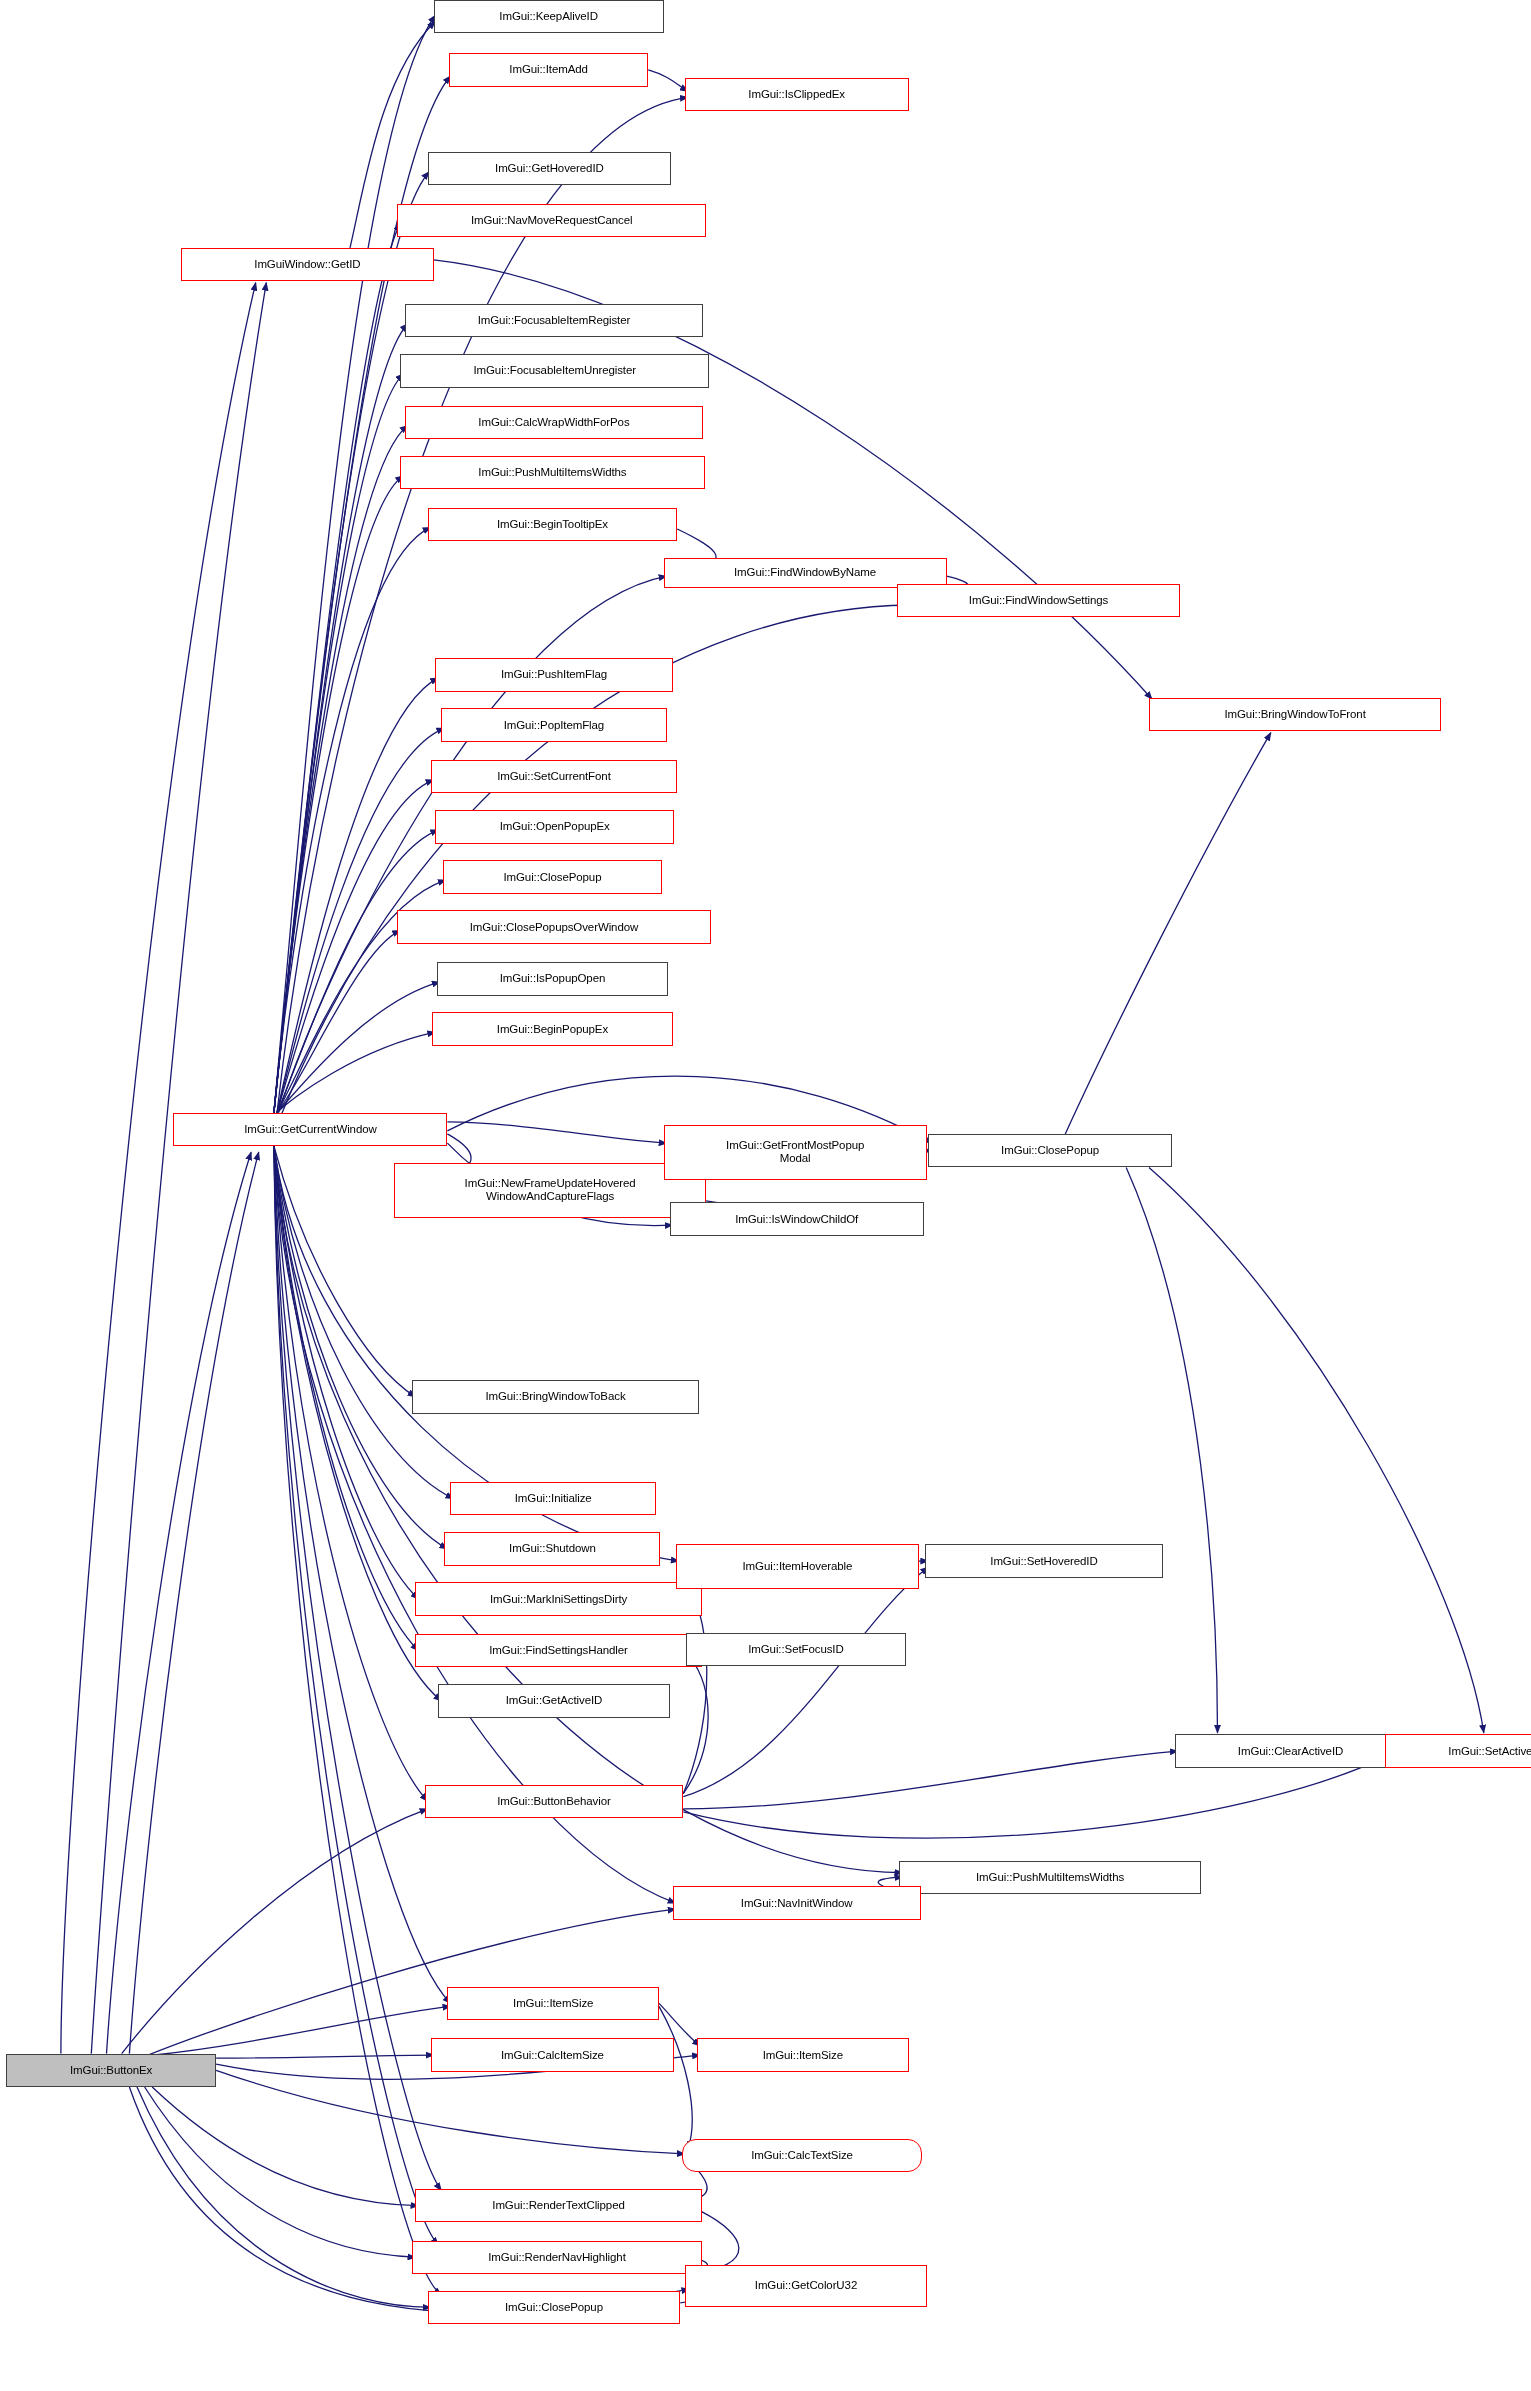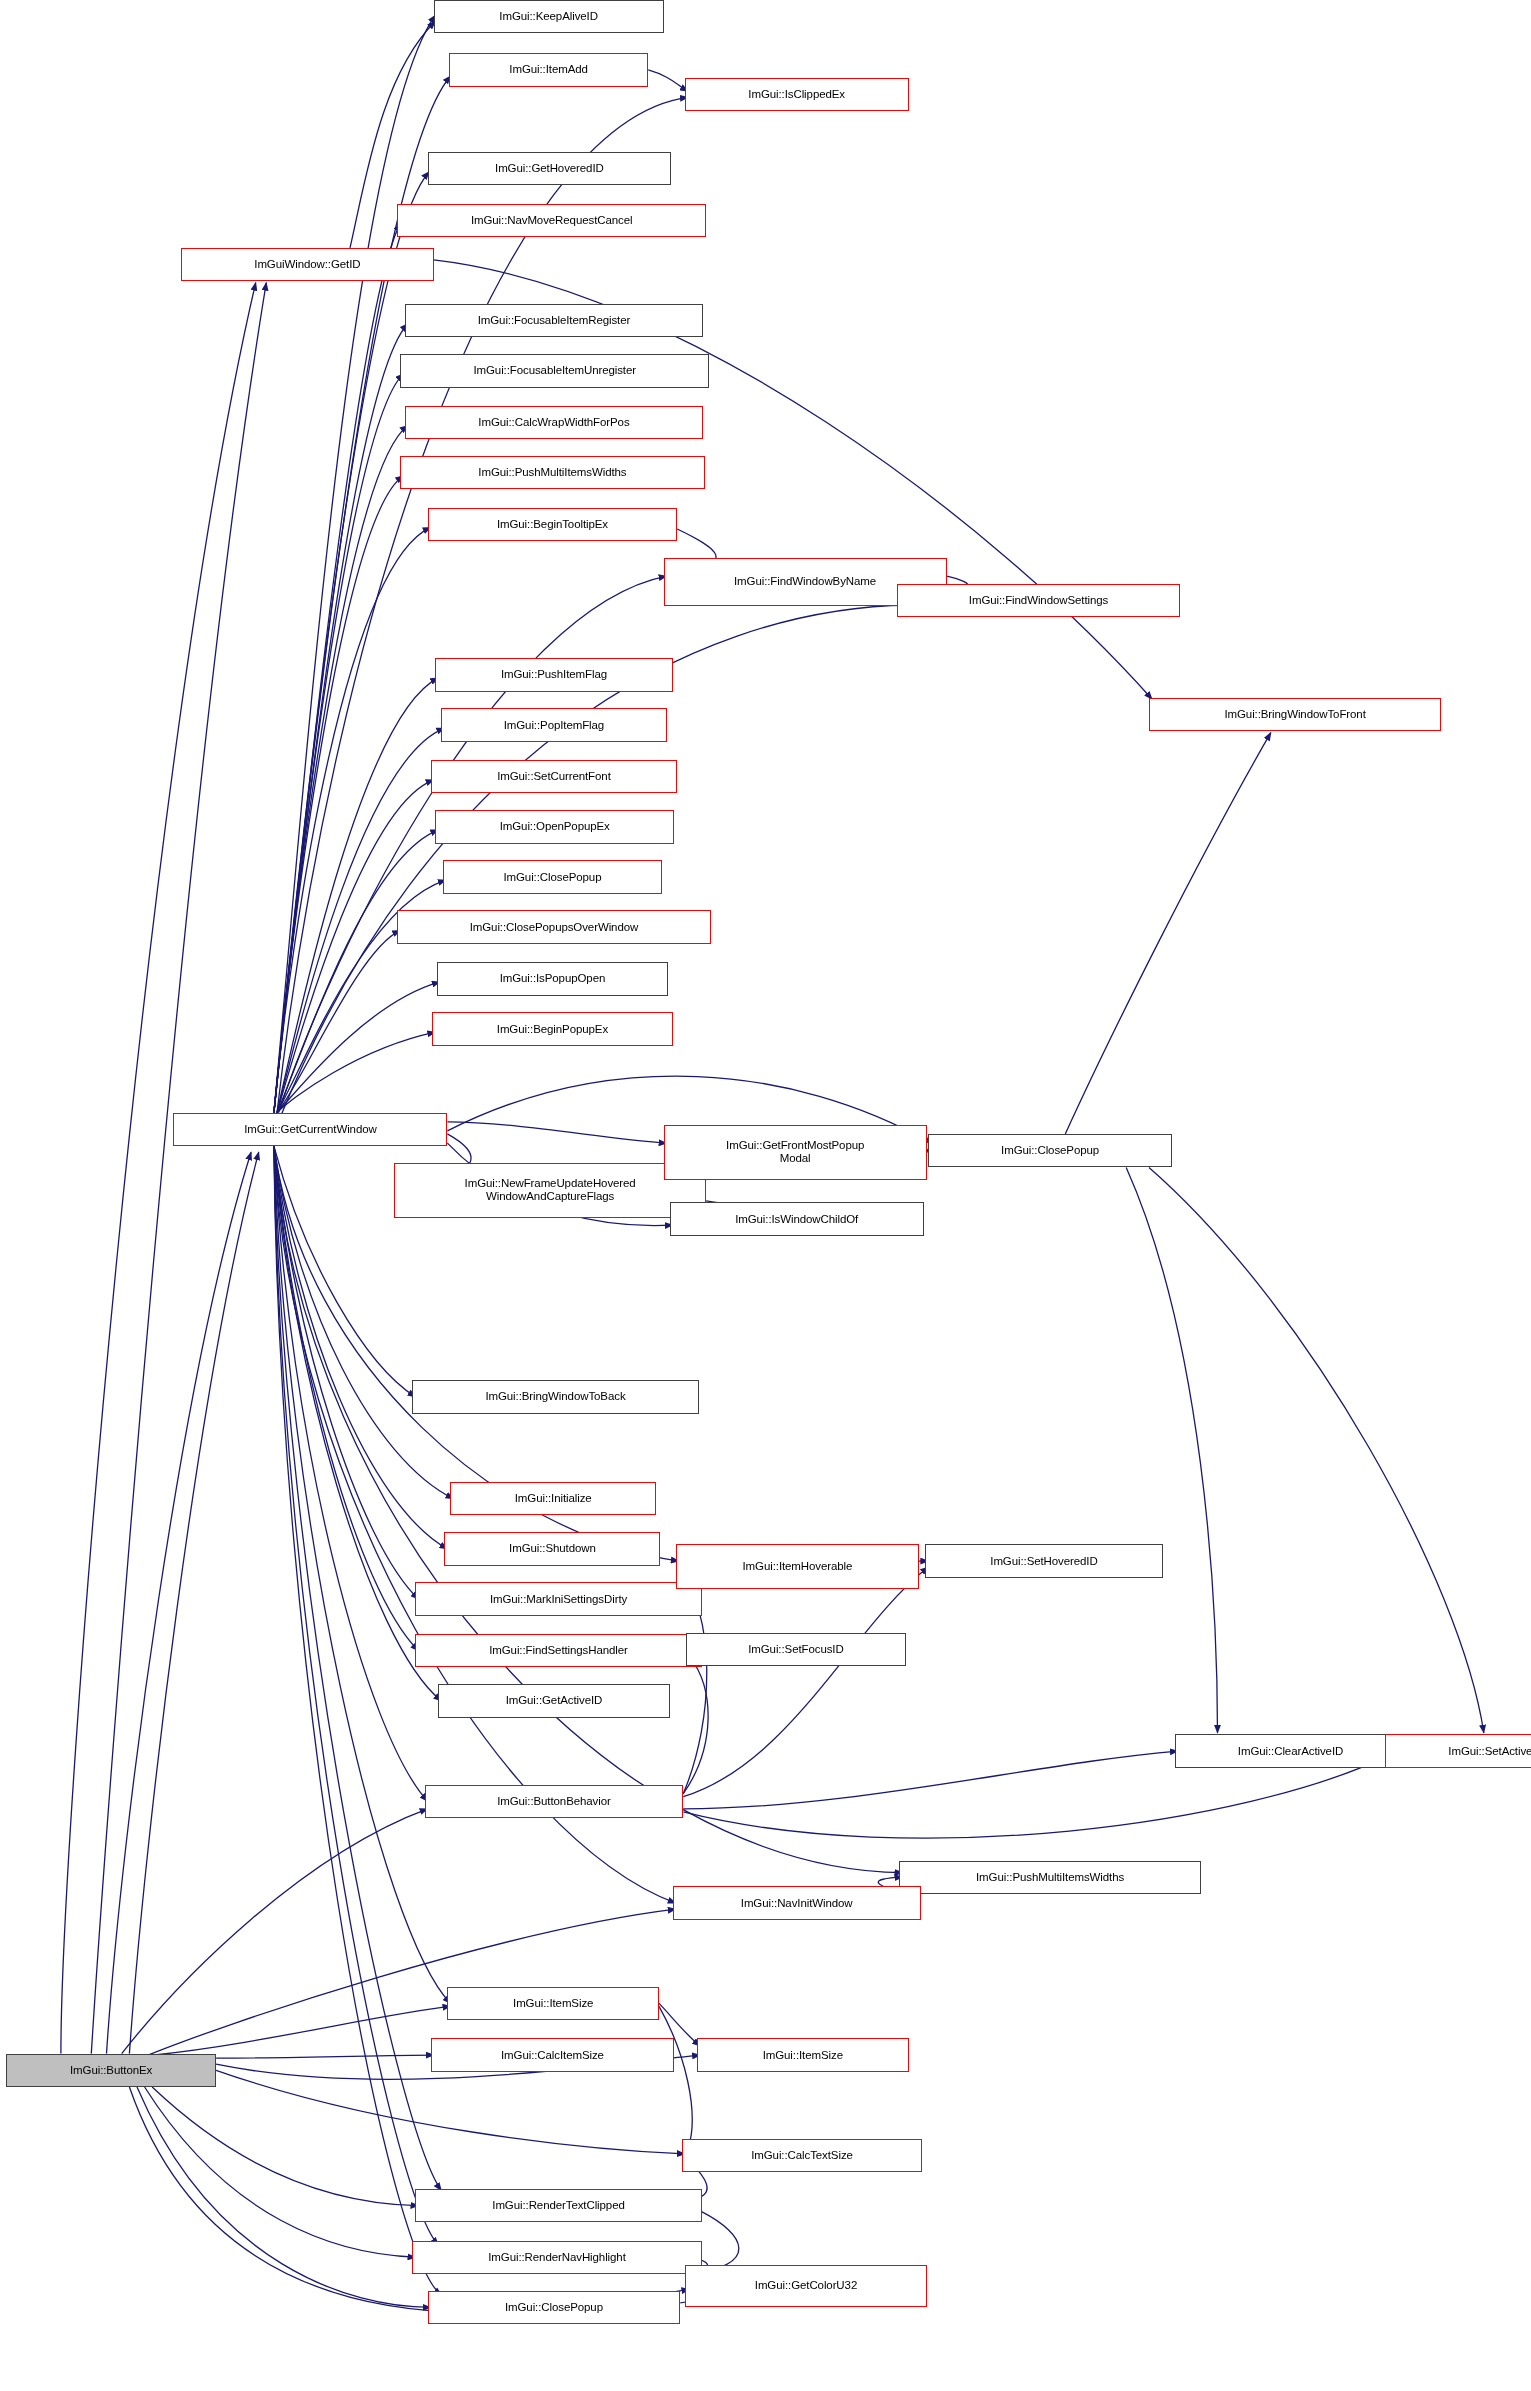--- a/index.html
+++ b/index.html
@@ -134,21 +134,21 @@
       <div class="node gray" style="left: 433.733px; top: 0px; width: 229.802px; height: 33.4406px;"><span>ImGui::KeepAliveID</span></div>
       <div class="node red" style="left: 448.951px; top: 53.2009px; width: 199.365px; height: 33.4406px;"><span>ImGui::ItemAdd</span></div>
       <div class="node red" style="left: 684.841px; top: 77.5213px; width: 223.715px; height: 33.4406px;"><span>ImGui::IsClippedEx</span></div>
       <div class="node gray" style="left: 427.645px; top: 152.003px; width: 243.499px; height: 33.4406px;"><span>ImGui::GetHoveredID</span></div>
       <div class="node red" style="left: 397.208px; top: 203.683px; width: 308.939px; height: 33.4406px;"><span>ImGui::NavMoveRequestCancel</span></div>
       <div class="node gray" style="left: 404.817px; top: 304.005px; width: 298.286px; height: 33.4406px;"><span>ImGui::FocusableItemRegister</span></div>
       <div class="node gray" style="left: 400.251px; top: 354.166px; width: 308.939px; height: 33.4406px;"><span>ImGui::FocusableItemUnregister</span></div>
       <div class="node red" style="left: 404.817px; top: 405.847px; width: 298.286px; height: 33.4406px;"><span>ImGui::CalcWrapWidthForPos</span></div>
       <div class="node red" style="left: 400.251px; top: 456.008px; width: 304.374px; height: 33.4406px;"><span>ImGui::PushMultiItemsWidths</span></div>
       <div class="node red" style="left: 427.645px; top: 507.688px; width: 249.586px; height: 33.4406px;"><span>ImGui::BeginTooltipEx</span></div>
-      <div class="node red" style="left: 663.535px; top: 557.849px; width: 283.068px; height: 48px;"><span>ImGui::FindWindowByName</span></div>
+      <div class="node red" style="left: 663.535px; top: 557.849px; width: 283.068px; height: 30px;"><span>ImGui::FindWindowByName</span></div>
       <div class="node red" style="left: 897px; top: 583.69px; width: 283.068px; height: 33.4406px;"><span>ImGui::FindWindowSettings</span></div>
       <div class="node red" style="left: 1149.01px; top: 697.692px; width: 292.199px; height: 33.4406px;"><span>ImGui::BringWindowToFront</span></div>
       <div class="node red" style="left: 435.254px; top: 658.171px; width: 237.412px; height: 33.4406px;"><span>ImGui::PushItemFlag</span></div>
       <div class="node red" style="left: 441.342px; top: 708.332px; width: 225.237px; height: 33.4406px;"><span>ImGui::PopItemFlag</span></div>
       <div class="node red" style="left: 430.689px; top: 760.013px; width: 246.543px; height: 33.4406px;"><span>ImGui::SetCurrentFont</span></div>
       <div class="node red" style="left: 435.254px; top: 810.174px; width: 238.933px; height: 33.4406px;"><span>ImGui::OpenPopupEx</span></div>
       <div class="node red" style="left: 442.864px; top: 860.334px; width: 219.149px; height: 33.4406px;"><span>ImGui::ClosePopup</span></div>
       <div class="node red" style="left: 397.208px; top: 910.495px; width: 313.505px; height: 33.4406px;"><span>ImGui::ClosePopupsOverWindow</span></div>
       <div class="node gray" style="left: 436.776px; top: 962.176px; width: 231.324px; height: 33.4406px;"><span>ImGui::IsPopupOpen</span></div>
       <div class="node red" style="left: 432.211px; top: 1012.34px; width: 240.455px; height: 33.4406px;"><span>ImGui::BeginPopupEx</span></div>
@@ -169,19 +169,19 @@
       <div class="node gray" style="left: 925.296px; top: 1544.35px; width: 237.412px; height: 33.4406px;"><span>ImGui::SetHoveredID</span></div>
       <div class="node gray" style="left: 686.363px; top: 1632.51px; width: 219.149px; height: 33.4406px;"><span>ImGui::SetFocusID</span></div>
       <div class="node gray" style="left: 1174.88px; top: 1734.35px; width: 231.324px; height: 33.4406px;"><span>ImGui::ClearActiveID</span></div>
       <div class="node red" style="left: 1384.9px; top: 1734.35px; width: 222.193px; height: 33.4406px;"><span>ImGui::SetActiveID</span></div>
       <div class="node red" style="left: 424.601px; top: 1784.51px; width: 258.718px; height: 33.4406px;"><span>ImGui::ButtonBehavior</span></div>
       <div class="node gray" style="left: 899.424px; top: 1860.51px; width: 301.33px; height: 33.4406px;"><span>ImGui::PushMultiItemsWidths</span></div>
       <div class="node red" style="left: 672.666px; top: 1886.35px; width: 248.065px; height: 33.4406px;"><span>ImGui::NavInitWindow</span></div>
       <div class="node red" style="left: 447.429px; top: 1986.67px; width: 211.54px; height: 33.4406px;"><span>ImGui::ItemSize</span></div>
       <div class="node red" style="left: 430.689px; top: 2038.35px; width: 243.499px; height: 33.4406px;"><span>ImGui::CalcItemSize</span></div>
       <div class="node red" style="left: 697.016px; top: 2038.35px; width: 211.54px; height: 33.4406px;"><span>ImGui::ItemSize</span></div>
-      <div class="node red" style="left: 681.797px; top: 2138.68px; width: 240.455px; height: 33.4406px;"><span>ImGui::CalcTextSize</span></div>
+      <div class="node red" style="left: 681.797px; top: 2138.68px; width: 240.455px; height: 33.4406px; border-radius: 14px;"><span>ImGui::CalcTextSize</span></div>
       <div class="node red" style="left: 415.47px; top: 2188.84px; width: 286.111px; height: 33.4406px;"><span>ImGui::RenderTextClipped</span></div>
       <div class="node red" style="left: 412.426px; top: 2240.52px; width: 289.155px; height: 33.4406px;"><span>ImGui::RenderNavHighlight</span></div>
       <div class="node red" style="left: 685px; top: 2264.84px; width: 241.977px; height: 42px;"><span>ImGui::GetColorU32</span></div>
       <div class="node red" style="left: 427.645px; top: 2290.68px; width: 252.63px; height: 33.4406px;"><span>ImGui::ClosePopup</span></div>
     </div>
 </div>
 
 </body></html>

